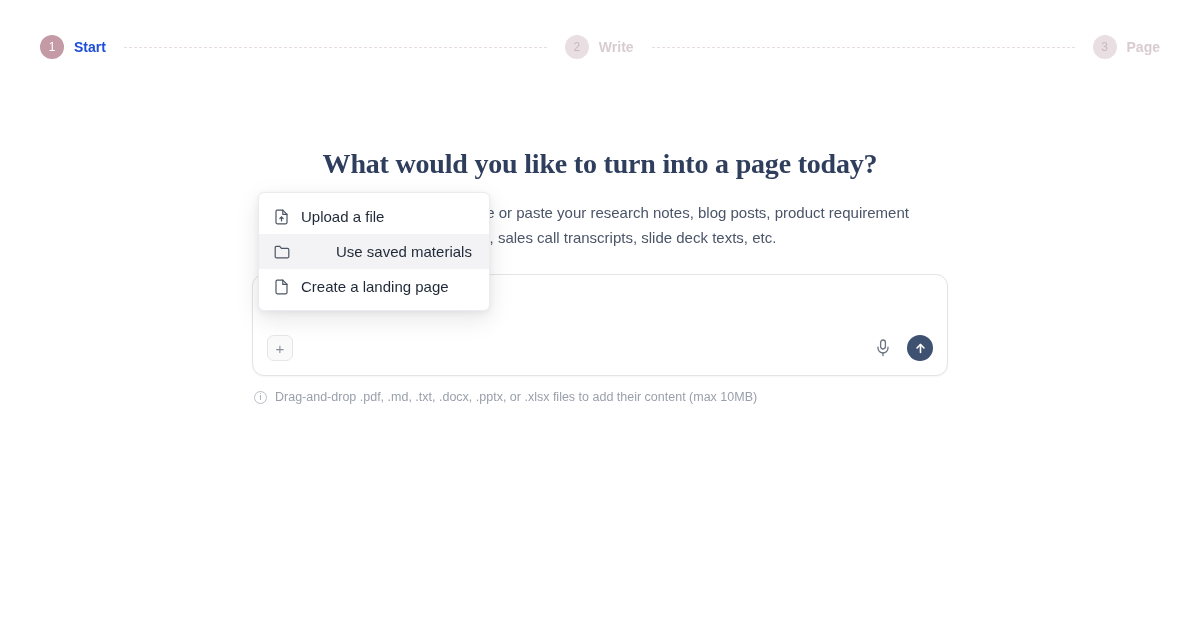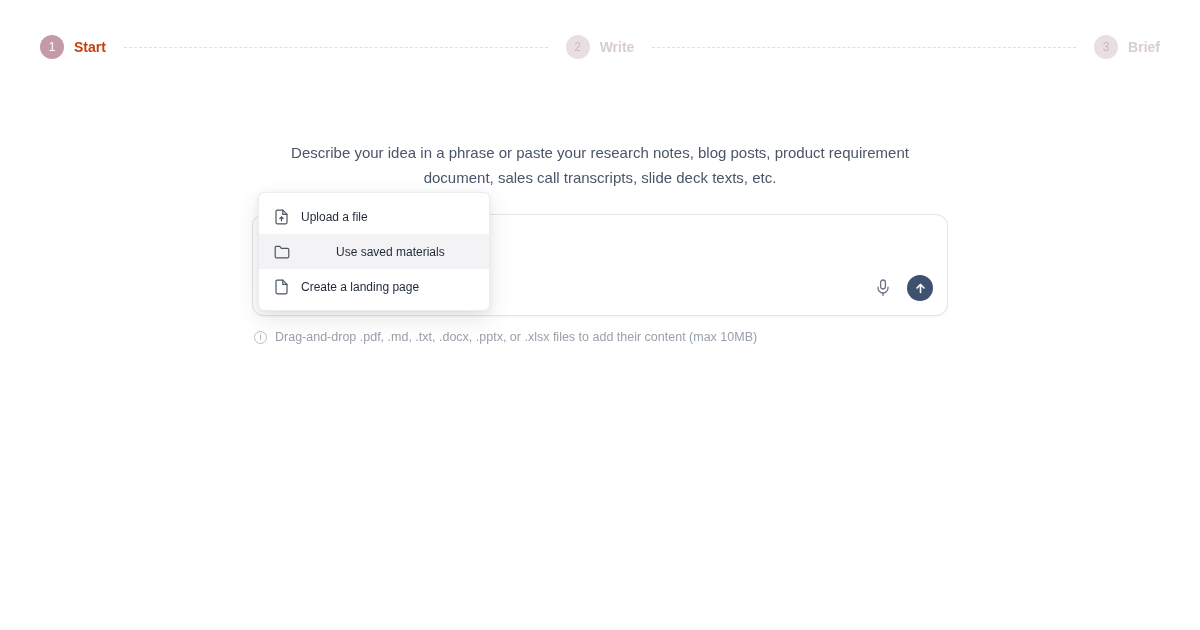--- a/index.html
+++ b/index.html
@@ -36,21 +36,21 @@
     justify-content: center;
     font-size: 12px;
     color: #ffffff;
     font-family: "Liberation Sans", sans-serif;
   }
   .step-label {
     font-size: 14px;
     font-weight: bold;
   }
   .step.active .step-circle { background: #c39aa6; }
-  .step.active .step-label { color: #c2410c; }
+  .step.active .step-label { color: #1d4ed8; }
   .step.inactive .step-circle { background: #e9dfe2; color: #c9b9bf; }
   .step.inactive .step-label { color: #d8ccd0; font-weight: bold; }
 
   .step-connector {
     flex: 1 1 auto;
     height: 1px;
     border-top: 1px dashed #e6dde0;
     margin: 0 18px;
   }
 
@@ -185,21 +185,21 @@
     box-shadow: 0 8px 24px rgba(16,24,40,0.10), 0 2px 6px rgba(16,24,40,0.06);
     padding: 6px 0;
     z-index: 20;
   }
   .menu-item {
     display: flex;
     align-items: center;
     gap: 11px;
     height: 35px;
     padding: 0 14px;
-    font-size: 12px;
+    font-size: 15px;
     color: #1f2937;
     cursor: pointer;
   }
   .menu-item.highlight { background: #f3f3f5; gap: 46px; }
   .menu-icon {
     width: 17px;
     height: 17px;
     flex: 0 0 auto;
     color: #4b5563;
     display: flex;
@@ -222,27 +222,28 @@
 
   <div class="step inactive">
     <div class="step-circle">2</div>
     <div class="step-label">Write</div>
   </div>
 
   <div class="step-connector"></div>
 
   <div class="step inactive">
     <div class="step-circle">3</div>
-    <div class="step-label">Brief</div>
+    <div class="step-label">Page</div>
   </div>
 
 </div>
 
 <div class="main">
 
+  <h1 class="headline">What would you like to turn into a page today?</h1>
 
   <p class="subline">Describe your idea in a phrase or paste your research notes, blog posts, product requirement document, sales call transcripts, slide deck texts, etc.</p>
 
   <div class="composer">
     <div class="composer-text">Create a landing page</div>
 
     <div class="composer-bottom">
       <div class="plus-btn">+</div>
 
       <div class="composer-right">

